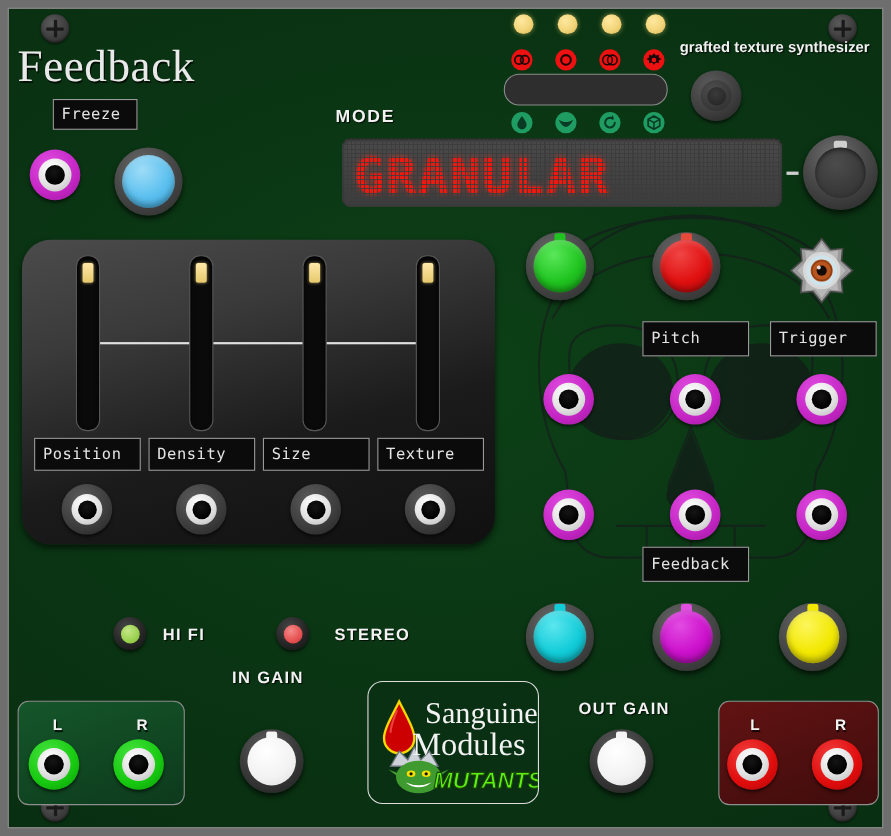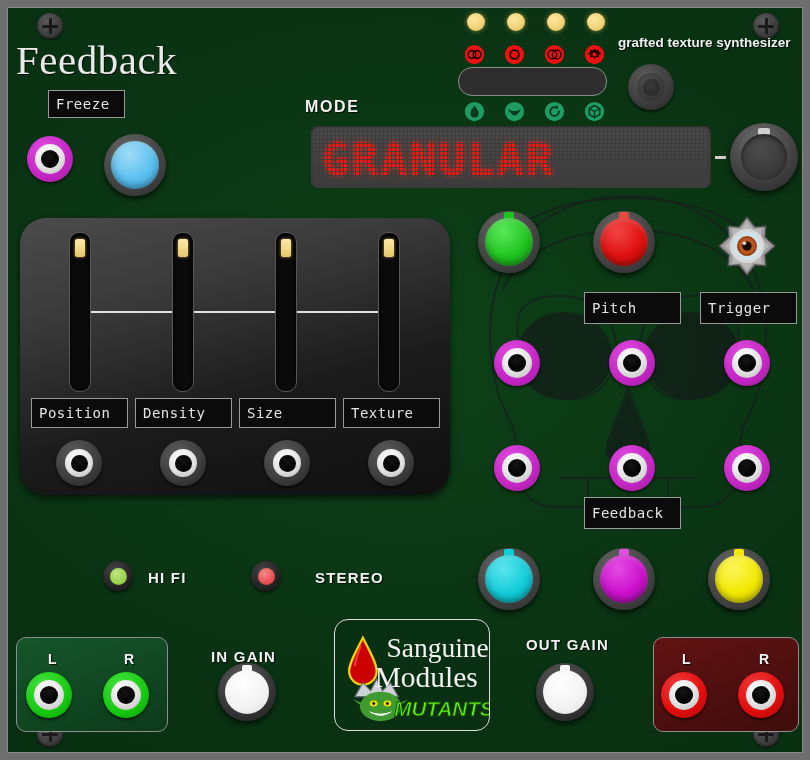--- a/index.html
+++ b/index.html
@@ -475,37 +475,37 @@
   </div>
 
   <div class="ind-led" style="left:95px; top:553px;">
     <div class="dot" style="background: radial-gradient(circle at 38% 32%, #c3e686 0%, #9ad14f 60%, #7fb635 100%);"></div>
   </div>
   <div class="bigcap" style="left:140px; top:561px;">HI FI</div>
 
   <div class="ind-led" style="left:243px; top:553px;">
     <div class="dot" style="background: radial-gradient(circle at 38% 32%, #f58a8a 0%, #e65050 60%, #c93b3b 100%);"></div>
   </div>
-  <div class="bigcap" style="left:307px; top:561px;">STEREO</div>
+  <div class="bigcap" style="left:296px; top:561px;">STEREO</div>
 
   <div class="bay ingreen" style="left:8px; top:629px; width:152px; height:95px;"></div>
   <div class="bay-lab" style="left:40px; top:643px;">L</div>
   <div class="bay-lab" style="left:116px; top:643px;">R</div>
   <div class="jack green" style="left:18px; top:664px;">
     <div class="ring">
         <div class="hole"></div>
       </div>
   </div>
   <div class="jack green" style="left:95px; top:664px;">
     <div class="ring">
         <div class="hole"></div>
       </div>
   </div>
 
-  <div class="bigcap" style="left:203px; top:600px;margin-top:40px;">IN GAIN</div>
+  <div class="bigcap" style="left:203px; top:600px;">IN GAIN</div>
   <div class="whiteknob" style="left:210px; top:655px;">
     <div class="tick"></div>
     <div class="cap"></div>
   </div>
 
   <div id="logo">
     <svg viewBox="0 0 156 112" style="width:100%;height:100%;">
 
       <path d="M28 18 C20 34 14 44 14 52 a14 14 0 0 0 28 0 C42 44 36 34 28 18z" fill="#cc0000" stroke="#f5d800" stroke-width="2.2"></path>
       <path d="M26 26 C22 36 20 42 20 47" stroke="#ff6a6a" stroke-width="2" fill="none" opacity=".6"></path>

